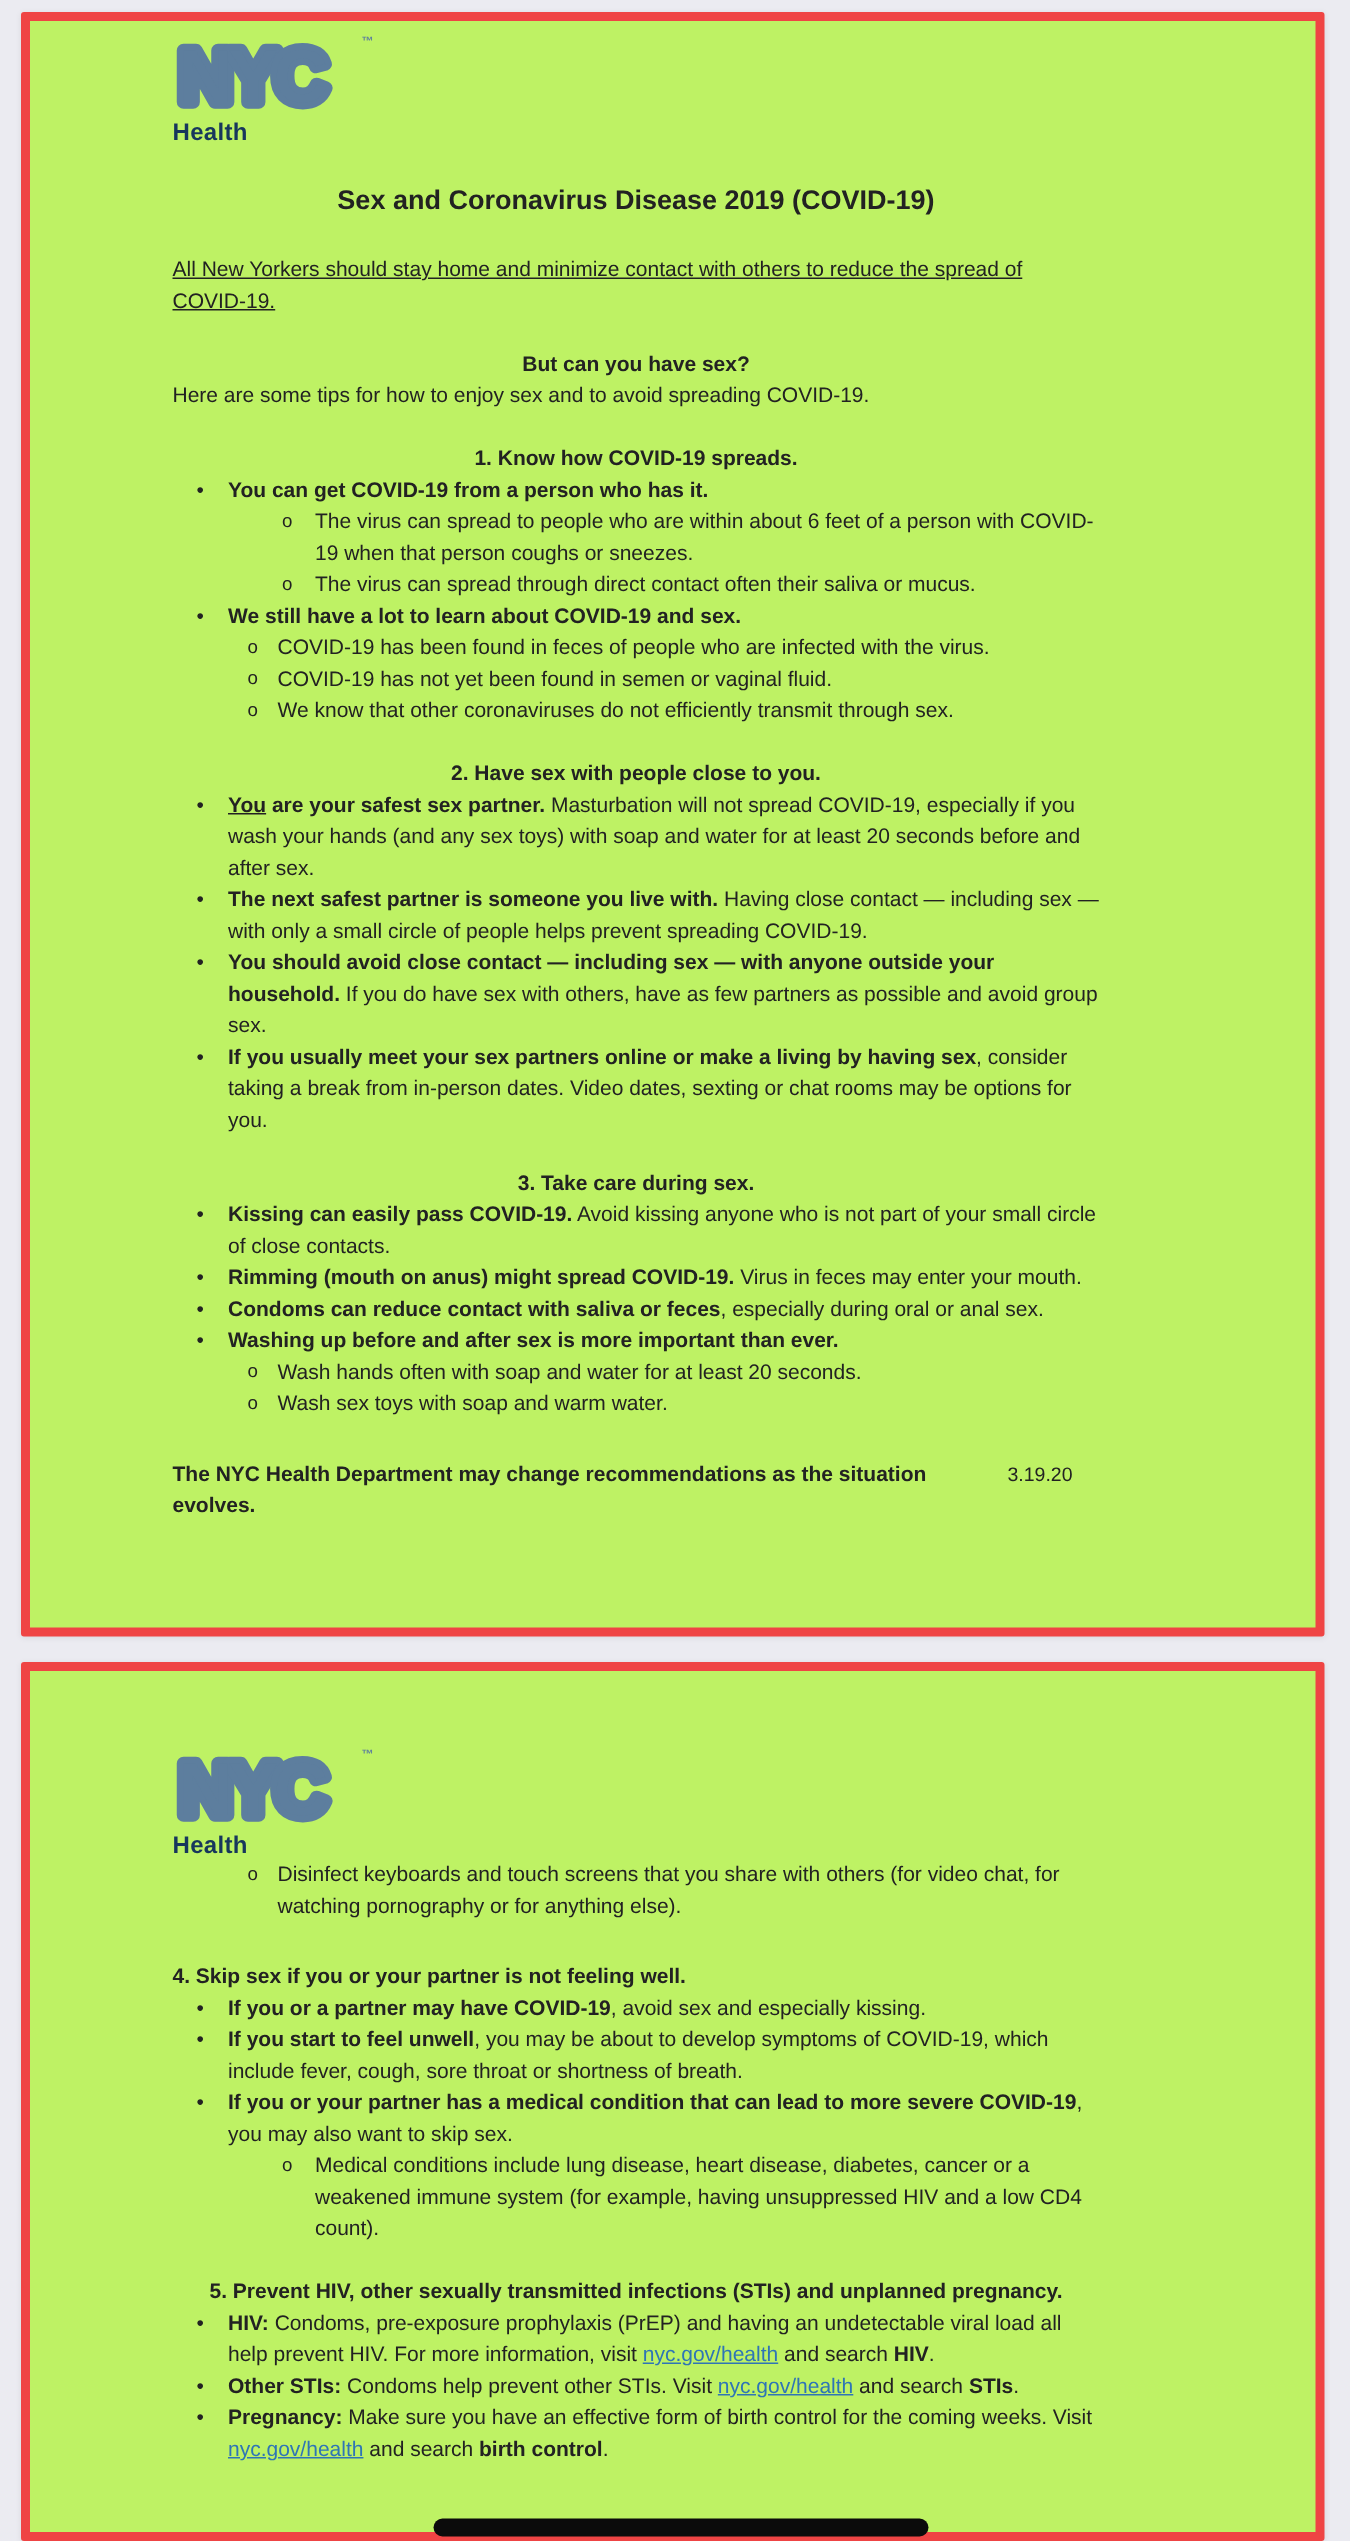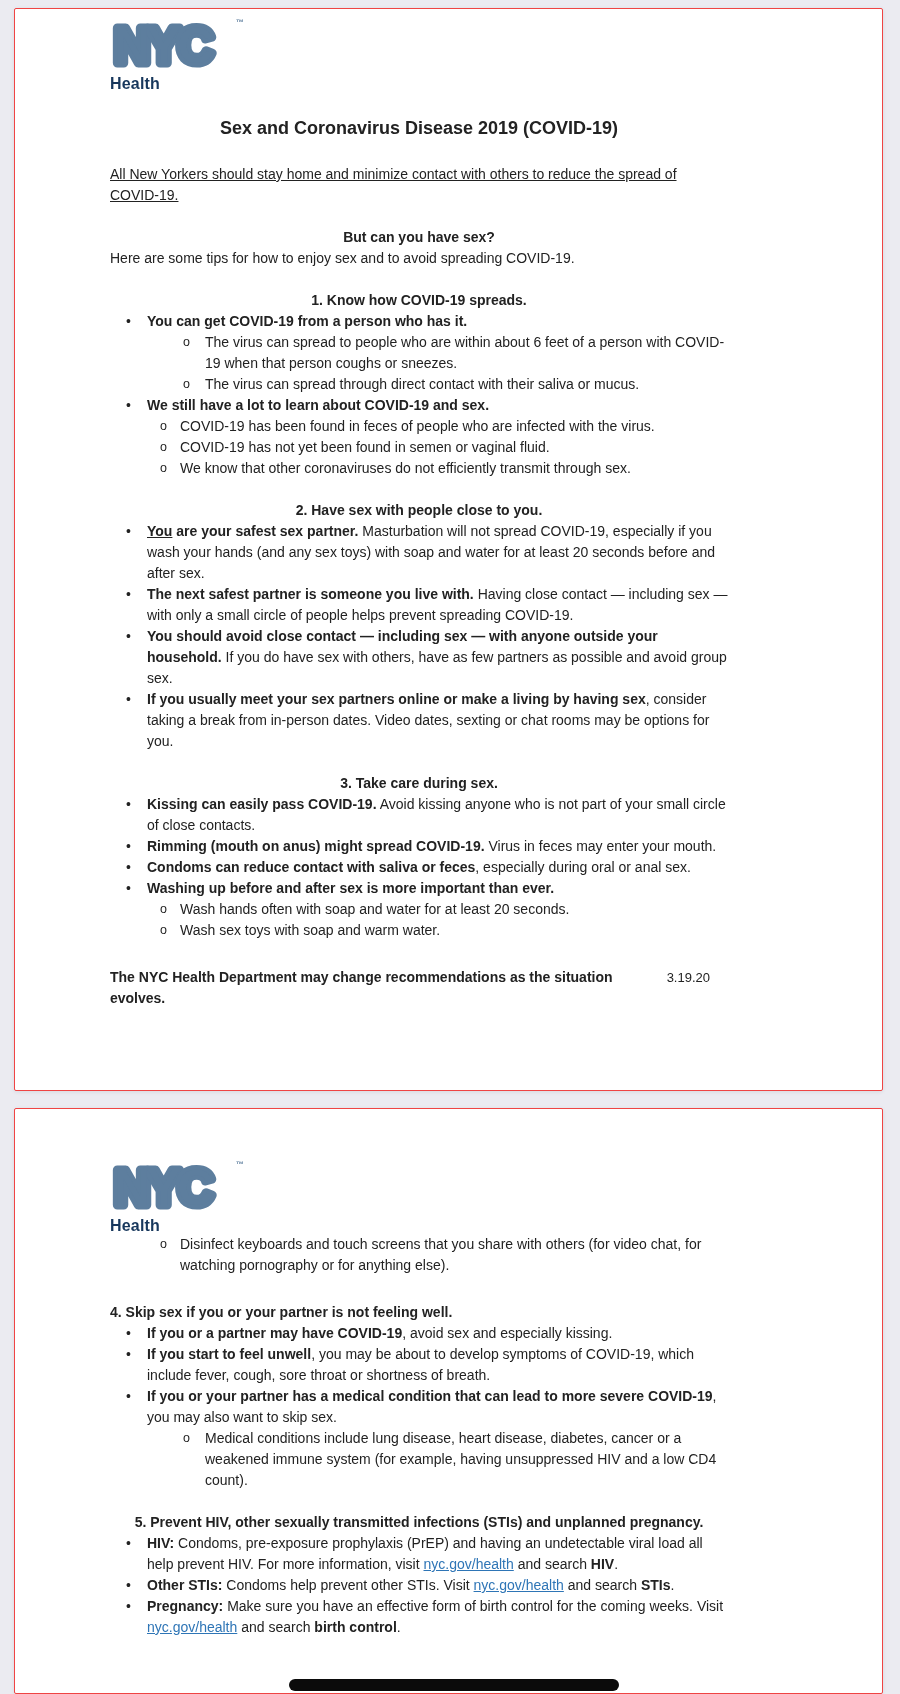--- a/index.html
+++ b/index.html
@@ -3,22 +3,22 @@
 <meta charset="utf-8">
 <style>
   html,body{margin:0;padding:0;}
   body{
     width:900px;height:1694px;position:relative;overflow:hidden;
     background:#ebebf1;
     font-family:"Liberation Sans",sans-serif;
     color:#222;
   }
   .page{
-    position:absolute;left:14px;width:869px;background:#ffffff;
-    box-sizing:border-box;border:1px solid #ef4444;border-radius:2px;
+    position:absolute;left:14px;width:869px;background:#bef264;
+    box-sizing:border-box;border:6px solid #ef4444;border-radius:2px;
     box-shadow:0 1px 4px rgba(0,0,0,0.08);
   }
   .page-1{top:8px;height:1083px;padding:10px 55px 0 95px;}
   .page-2{top:1108px;height:586px;padding:52px 55px 0 95px;}
 
   .content{width:618px;font-size:14px;line-height:21px;}
 
   
   .logo{line-height:1;}
   .logo-top{position:relative;height:54px;}
@@ -82,21 +82,21 @@
     <div class="li l1">
       <span class="marker">•</span>
       <span><b>You can get COVID-19 from a person who has it.</b></span>
     </div>
     <div class="li l2d">
       <span class="marker circle">o</span>
       <span>The virus can spread to people who are within about 6 feet of a person with COVID-19 when that person coughs or sneezes.</span>
     </div>
     <div class="li l2d">
       <span class="marker circle">o</span>
-      <span>The virus can spread through direct contact with their saliva or mucus.</span>
+      <span>The virus can spread through direct contact often their saliva or mucus.</span>
     </div>
     <div class="li l1">
       <span class="marker">•</span>
       <span><b>We still have a lot to learn about COVID-19 and sex.</b></span>
     </div>
     <div class="li l2">
       <span class="marker circle">o</span>
       <span>COVID-19 has been found in feces of people who are infected with the virus.</span>
     </div>
     <div class="li l2">

